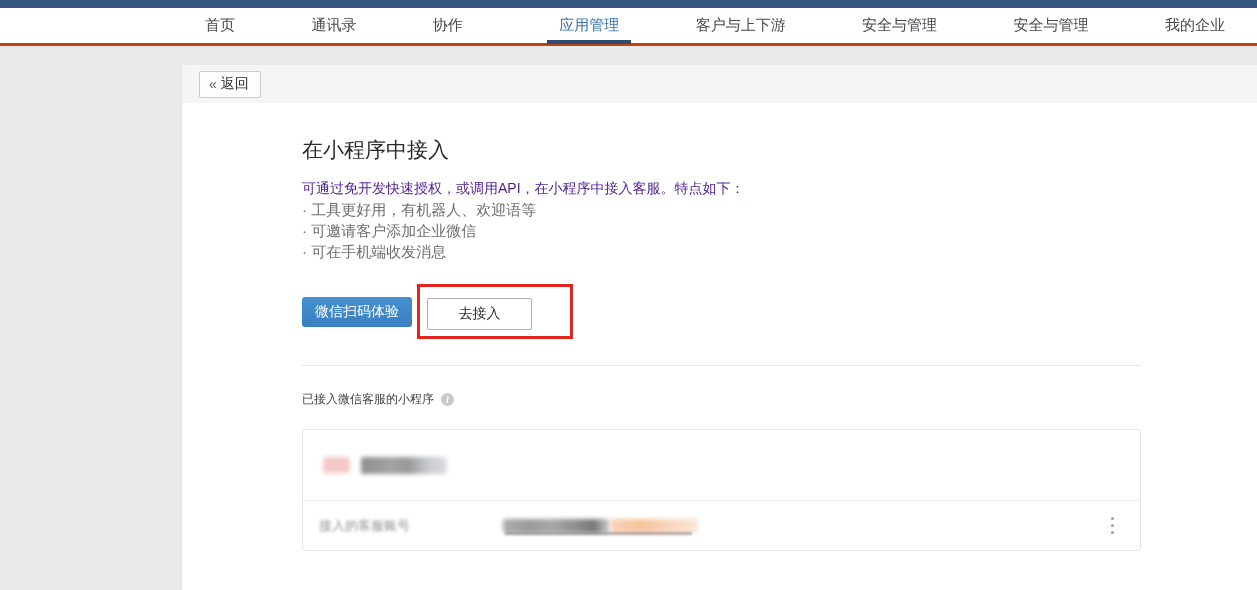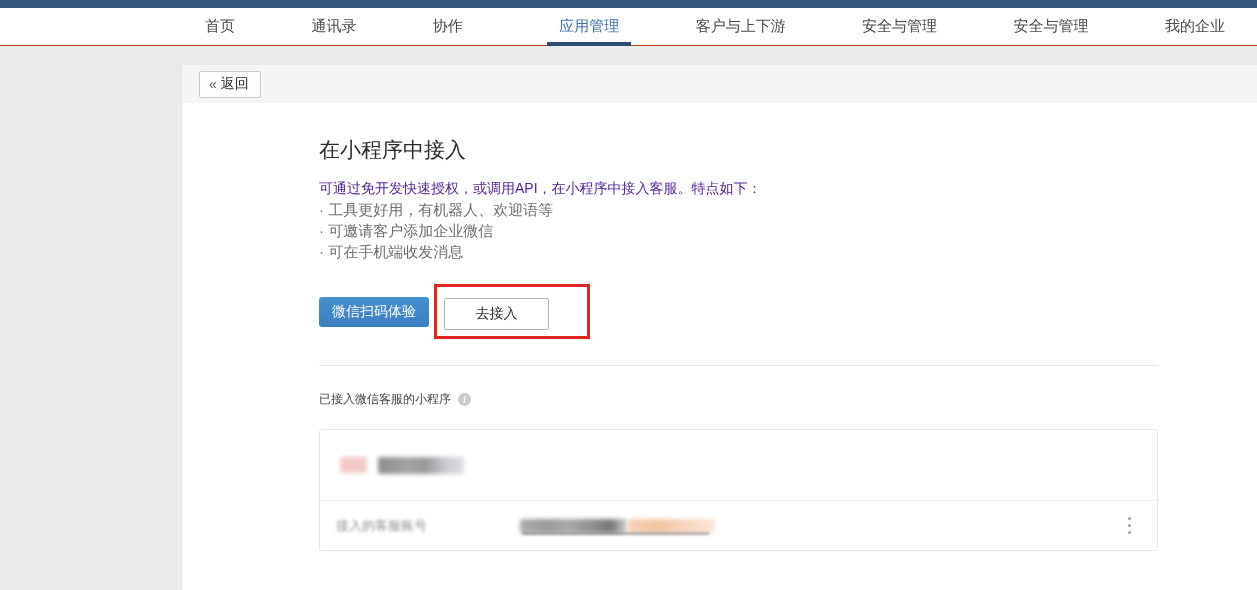--- a/index.html
+++ b/index.html
@@ -7,21 +7,21 @@
   body {
     font-family:"Liberation Sans","DejaVu Sans",sans-serif;
     background:#e9eaeb;
     overflow:hidden;
     position:relative;
   }
   
   .topbar { height:8px; background:#35567d; width:100%; }
   
   .nav {
-    height:38px; background:#ffffff; border-bottom:1px solid #c2410c;
+    height:38px; background:#ffffff; border-bottom:3px solid #c2410c;
     display:flex; align-items:stretch;
   }
   .nav-inner {
     margin-left:205px; margin-right:32px; flex:1;
     display:flex; justify-content:space-between; align-items:stretch;
   }
   .nav-item {
     position:relative; display:flex; align-items:center;
     font-size:15px; color:#45494e; cursor:pointer; white-space:nowrap;
   }
@@ -39,21 +39,21 @@
   .back-strip {
     height:38px; background:#f5f5f6; display:flex; align-items:center;
     padding-left:17px;
   }
   .back-btn {
     display:inline-flex; align-items:center; gap:4px;
     background:#fdfdfd; border:1px solid #c9c9c9; border-radius:2px;
     padding:3px 11px 4px 9px; font-size:14px; color:#2c2c2c; cursor:pointer;
   }
   .back-btn .chev { font-size:14px; color:#555; }
-  .content { padding:33px 0 2px 120px; width:959px;margin-left:17px; }
+  .content { padding:33px 0 2px 120px; width:959px; }
   .page-title { font-size:21px; font-weight:400; color:#2b2b2b; }
   .intro { margin-top:14px; font-size:14px; color:#4c1d95; line-height:21px; }
   .bullet { font-size:15px; color:#6e6e6e; line-height:21px; }
   
   .btn-row { margin-top:22px; display:flex; align-items:center; }
   .btn-primary {
     width:110px; height:30px; border:none; border-radius:3px;
     background:linear-gradient(#4590cf,#3a7fc0); color:#ffffff;
     font-size:14px; cursor:pointer; font-family:inherit;
   }

